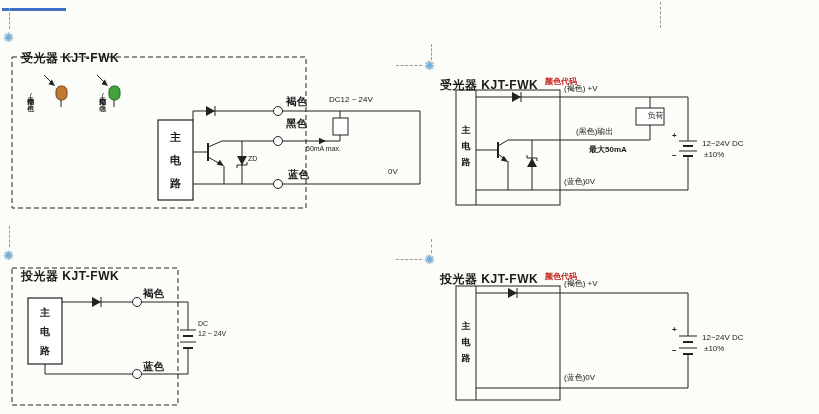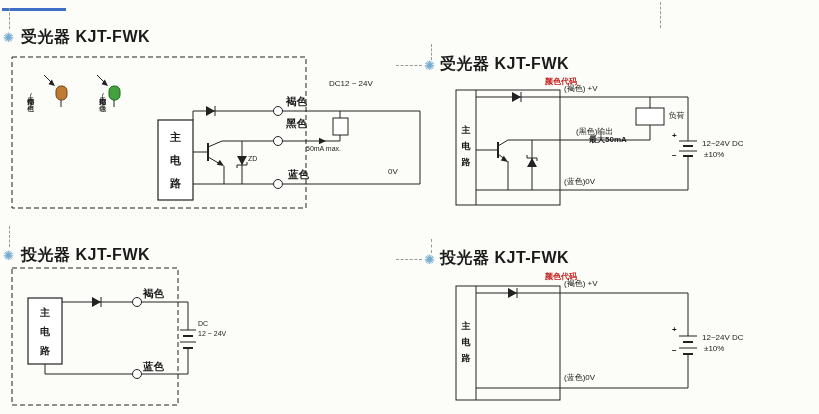--- a/index.html
+++ b/index.html
@@ -1,19 +1,19 @@
 <!DOCTYPE html>
 <html><head>
 <meta charset="utf-8">
 <style>
   html,body{margin:0;padding:0;background:#e8e8e8;}
   .page{position:relative;width:819px;height:414px;background:#fcfcf8;font-family:"Liberation Sans",sans-serif;color:#1a1a1a;overflow:hidden;}
   .page svg{position:absolute;left:0;top:0;}
   .lbl{position:absolute;white-space:nowrap;line-height:1.1;font-size:10px;}
-  .title{font-size:16px;font-weight:bold;letter-spacing:.5px;}
+  .title{font-size:12px;font-weight:bold;letter-spacing:.5px;margin-top:24px;}
   .wire-label{font-size:10.5px;font-weight:bold;}
   .small{font-size:8px;}
   .tiny{font-size:7px;}
   .bold{font-weight:bold;}
   .red{color:#c4201d;}
   .vtext{writing-mode:vertical-rl;text-orientation:upright;white-space:normal;line-height:1.05;font-size:7px;letter-spacing:0;}
   .stack{white-space:pre-line;text-align:center;font-weight:bold;}
   .center{text-align:center;}
   .marker{position:absolute;color:#74abd0;font-size:13px;line-height:1;}
   .dashv{position:absolute;border-left:1px dashed #9a9a9a;width:0;}
@@ -179,33 +179,33 @@
   <div class="lbl title" style="left:21px;top:28px">受光器 KJT-FWK</div>
   <div class="lbl vtext" style="left:27px;top:92px;height:86px">动作指示灯(橙色)</div>
   <div class="lbl vtext" style="left:99px;top:92px;height:86px">稳定指示灯(绿色)</div>
   <div class="lbl stack" style="left:158px;top:126px;width:35px;font-size:11px;line-height:23px">主
 电
 路</div>
   <div class="lbl tiny" style="left:248px;top:155px">ZD</div>
   <div class="lbl wire-label" style="left:286px;top:96px">褐色</div>
   <div class="lbl wire-label" style="left:286px;top:118px">黑色</div>
   <div class="lbl wire-label" style="left:288px;top:169px">蓝色</div>
-  <div class="lbl small" style="left:329px;top:80px">DC12 ~ 24V</div>
+  <div class="lbl small" style="left:329px;top:96px">DC12 ~ 24V</div>
   <div class="lbl tiny" style="left:306px;top:145px">50mA max.</div>
   <div class="lbl small" style="left:388px;top:168px">0V</div>
 
   <div class="lbl title" style="left:440px;top:55px">受光器 KJT-FWK</div>
   <div class="lbl small red bold" style="left:545px;top:78px">颜色代码</div>
   <div class="lbl stack" style="left:457px;top:122px;width:18px;font-size:9px;line-height:16px">主
 电
 路</div>
   <div class="lbl small" style="left:564px;top:85px">(褐色) +V</div>
-  <div class="lbl small center" style="left:657px;top:112px;width:39px">负荷</div>
+  <div class="lbl small center" style="left:636px;top:112px;width:39px">负荷</div>
   <div class="lbl small" style="left:576px;top:128px">(黑色)输出</div>
-  <div class="lbl small bold" style="left:589px;top:136px">最大50mA</div>
+  <div class="lbl small bold" style="left:589px;top:146px">最大50mA</div>
   <div class="lbl small" style="left:564px;top:178px">(蓝色)0V</div>
   <div class="lbl small bold" style="left:672px;top:132px">+</div>
   <div class="lbl small bold" style="left:672px;top:152px">−</div>
   <div class="lbl small" style="left:702px;top:140px">12~24V DC</div>
   <div class="lbl small" style="left:704px;top:151px">±10%</div>
 
   <div class="lbl title" style="left:21px;top:246px">投光器 KJT-FWK</div>
   <div class="lbl stack" style="left:28px;top:303px;width:34px;font-size:10px;line-height:19px">主
 电
 路</div>

